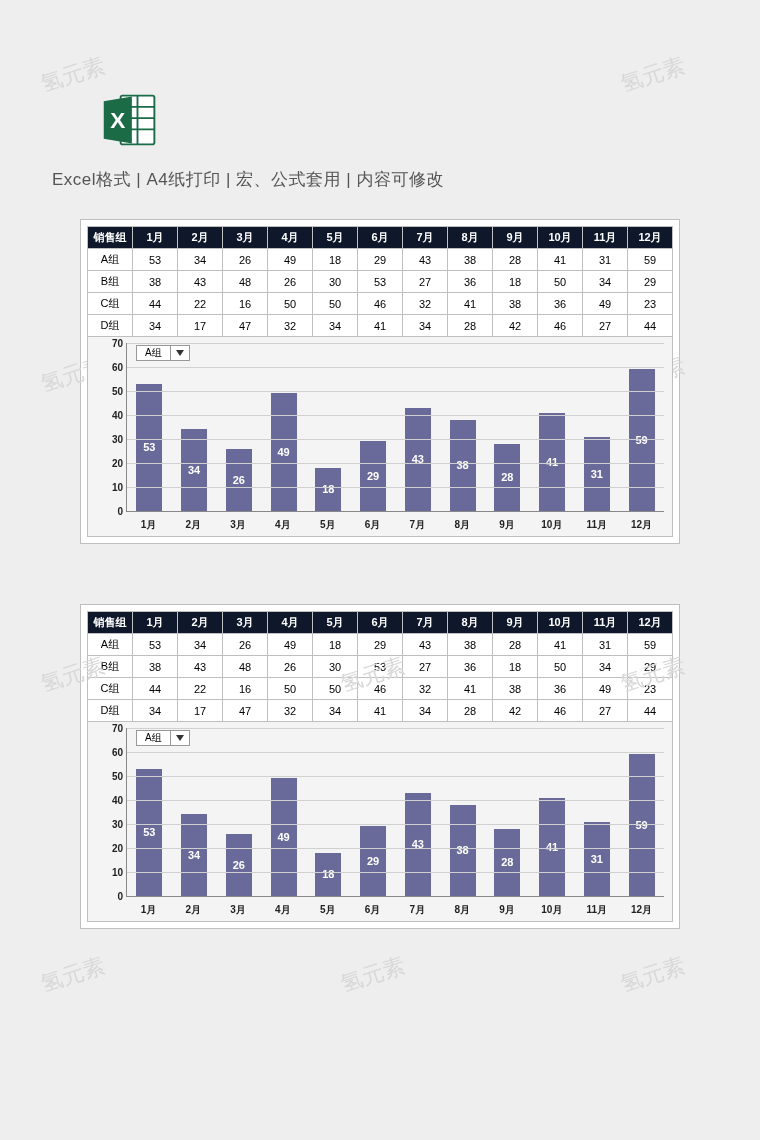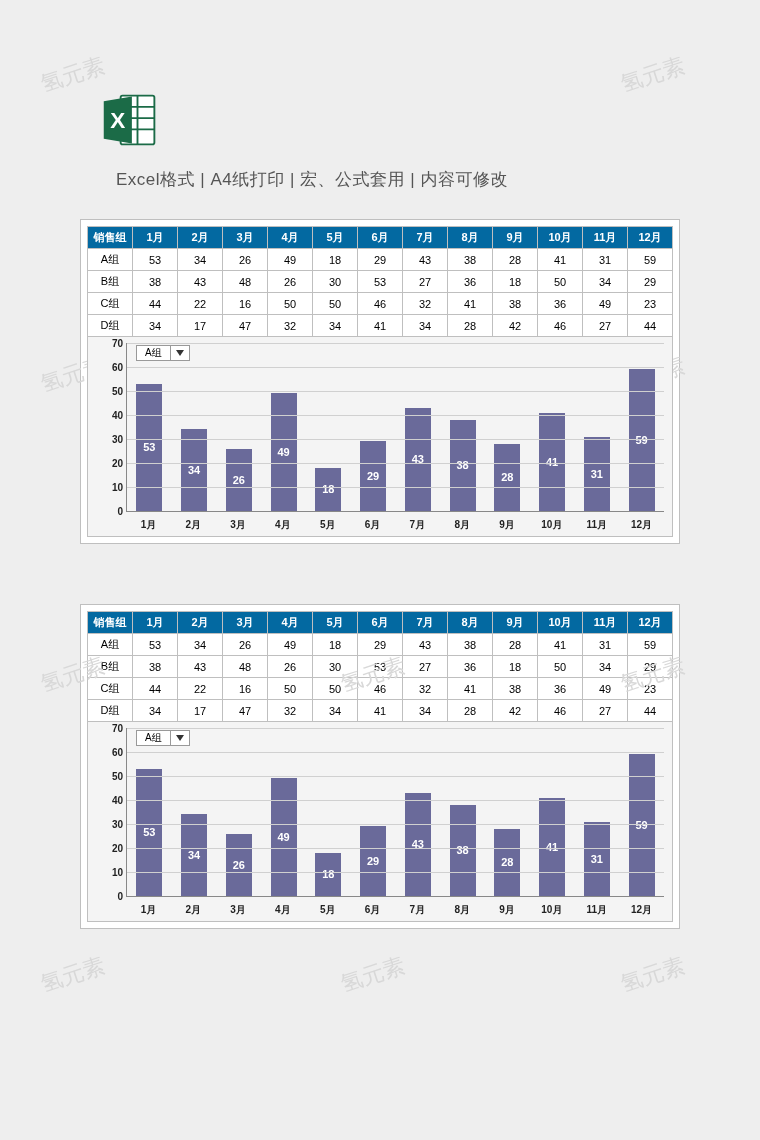--- a/index.html
+++ b/index.html
@@ -31,21 +31,21 @@
     margin-right: 18px;
     flex-shrink: 0;
   }
   .title {
     font-size: 46px;
     font-weight: 900;
     color: #1b6b47;
     letter-spacing: 4px;
   }
   .subtitle {
-    padding: 18px 0 0 116px;
+    padding: 18px 0 0 52px;
     font-size: 17px;
     color: #555;
     letter-spacing: 0.5px;
   }
   .panel {
     background: #fff;
     border: 1px solid #bfbfbf;
     margin: 28px 80px 0 80px;
     padding: 6px;
   }
@@ -57,21 +57,21 @@
   }
   .data-table th, .data-table td {
     border: 1px solid #bfbfbf;
     text-align: center;
     padding: 3px 0;
     height: 20px;
     white-space: nowrap;
     overflow: hidden;
   }
   .data-table th {
-    background: #0369a1;
+    background: #0f172a;
     color: #fff;
     font-weight: 700;
   }
   .data-table td.row-label {
     background: #fff;
     font-weight: 400;
   }
   .chart-wrap {
     border: 1px solid #bfbfbf;
     border-top: none;

